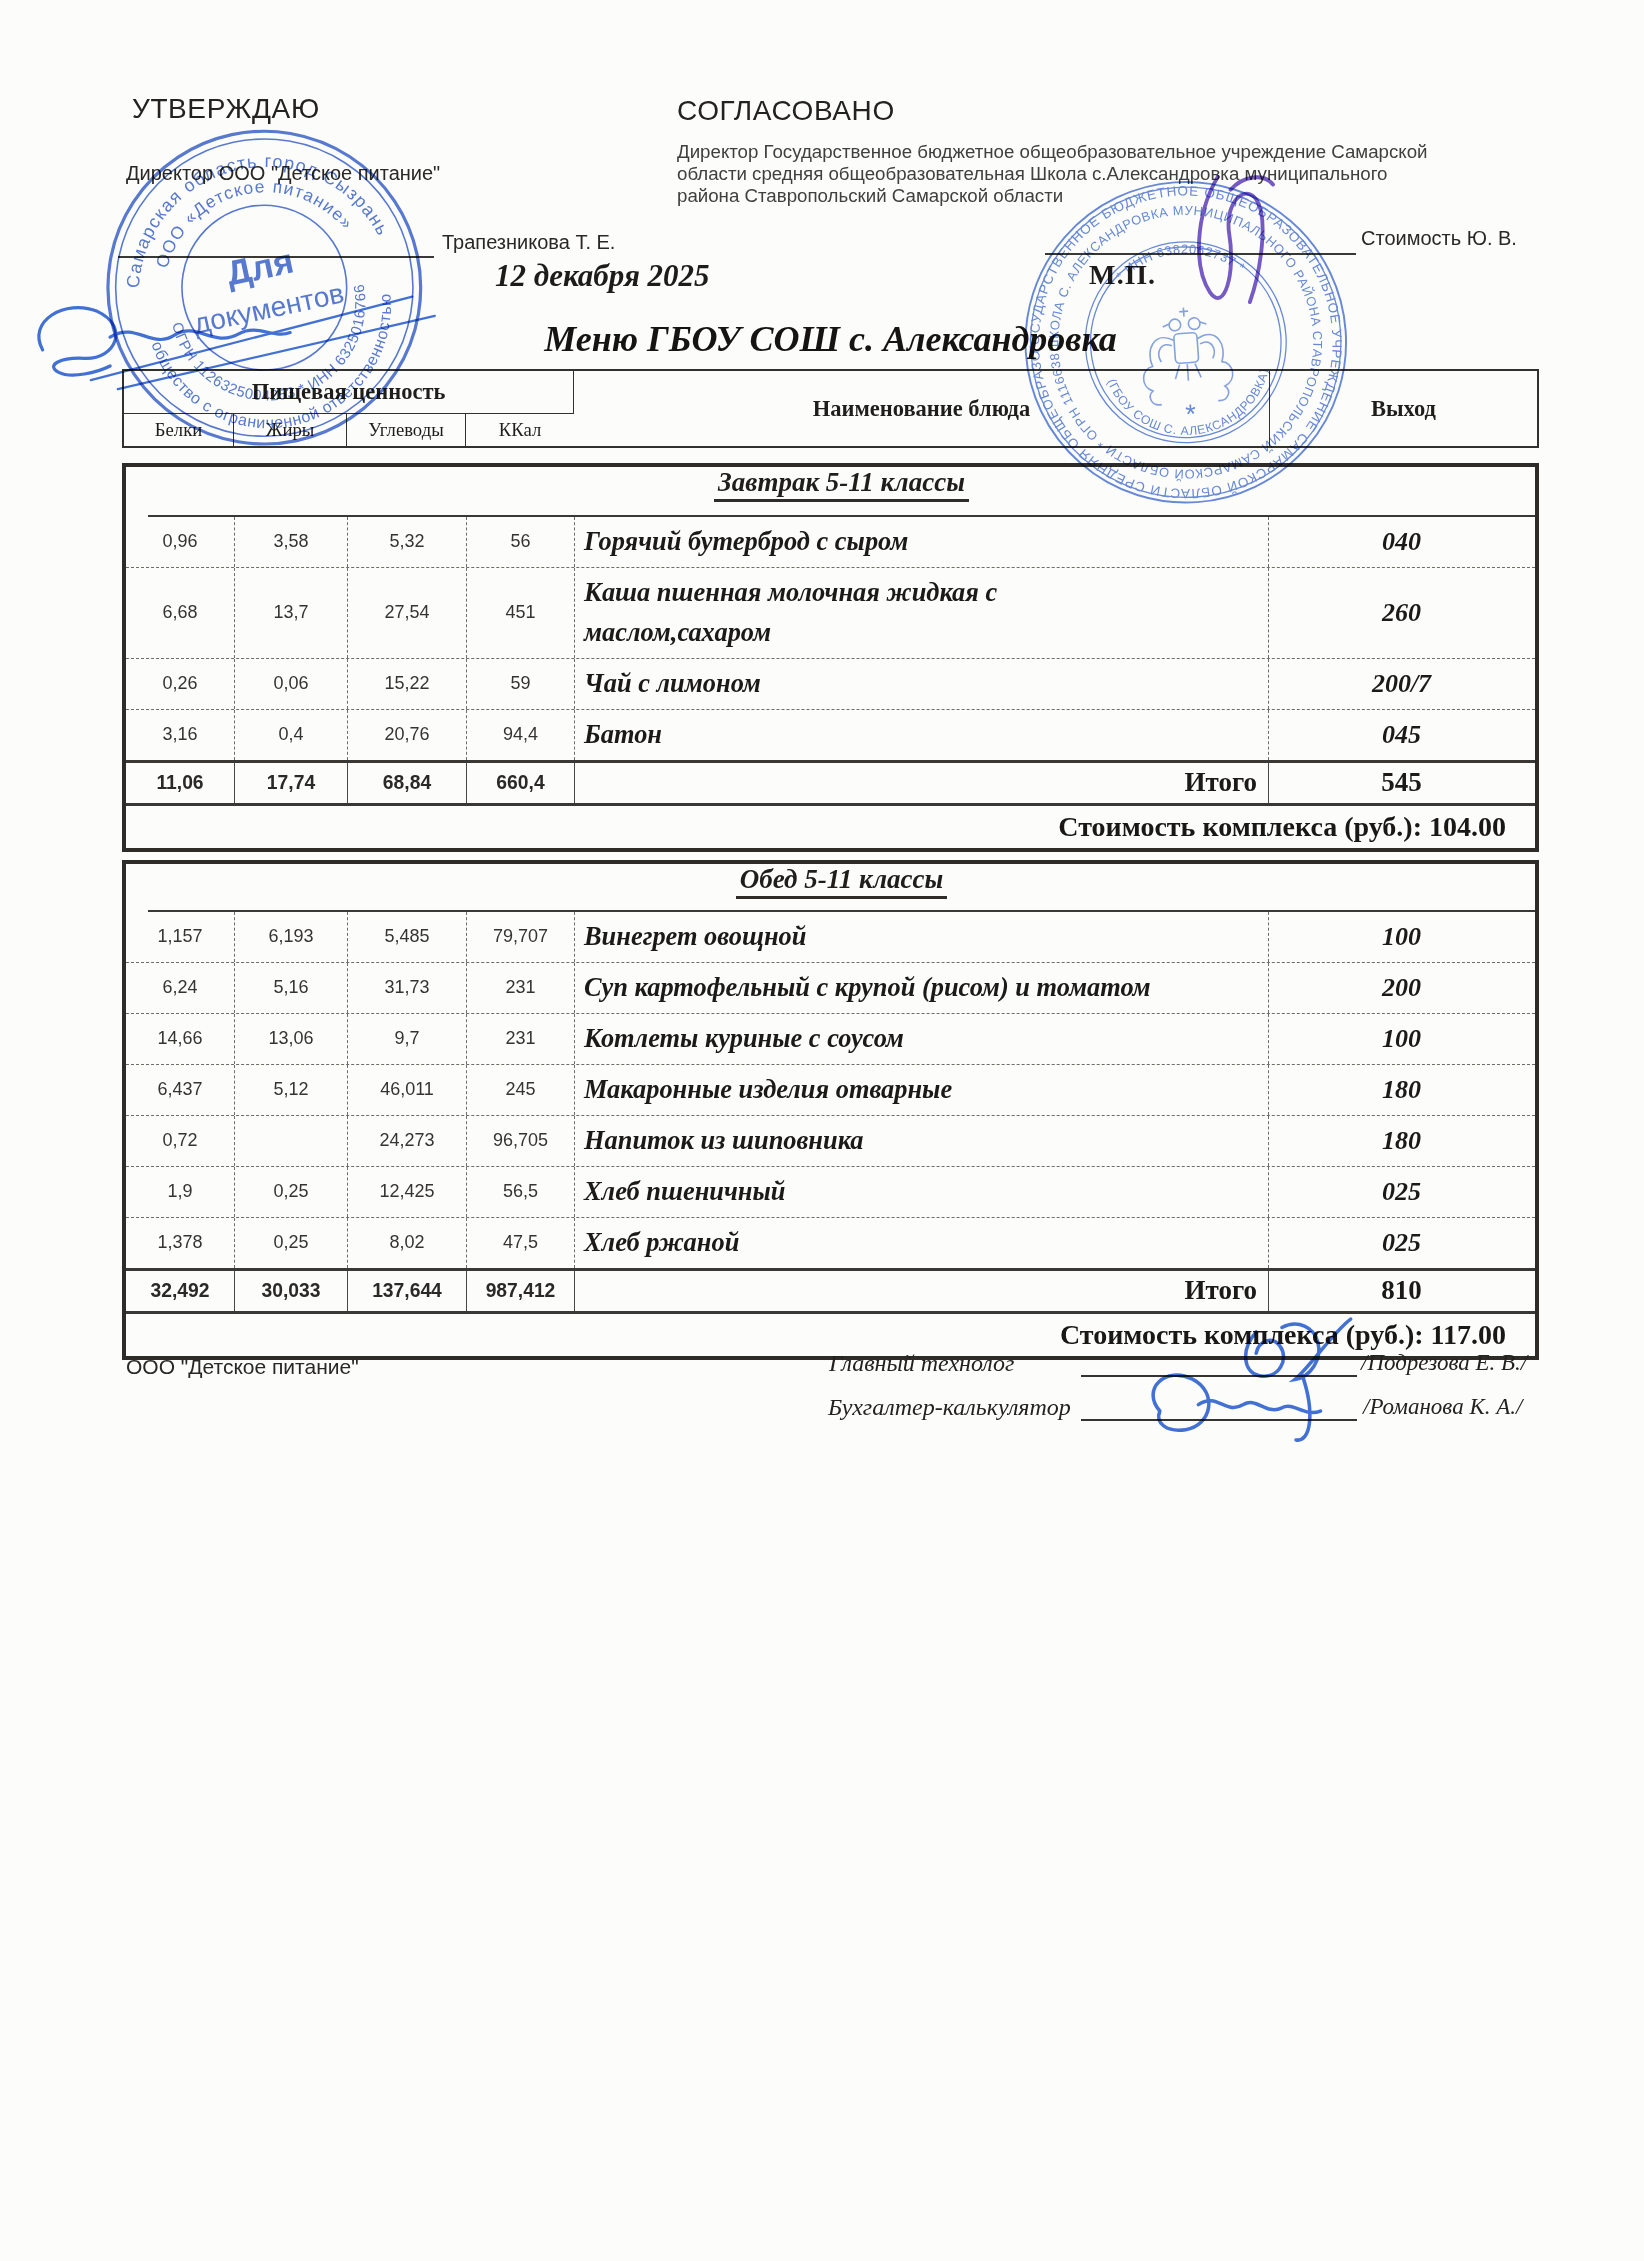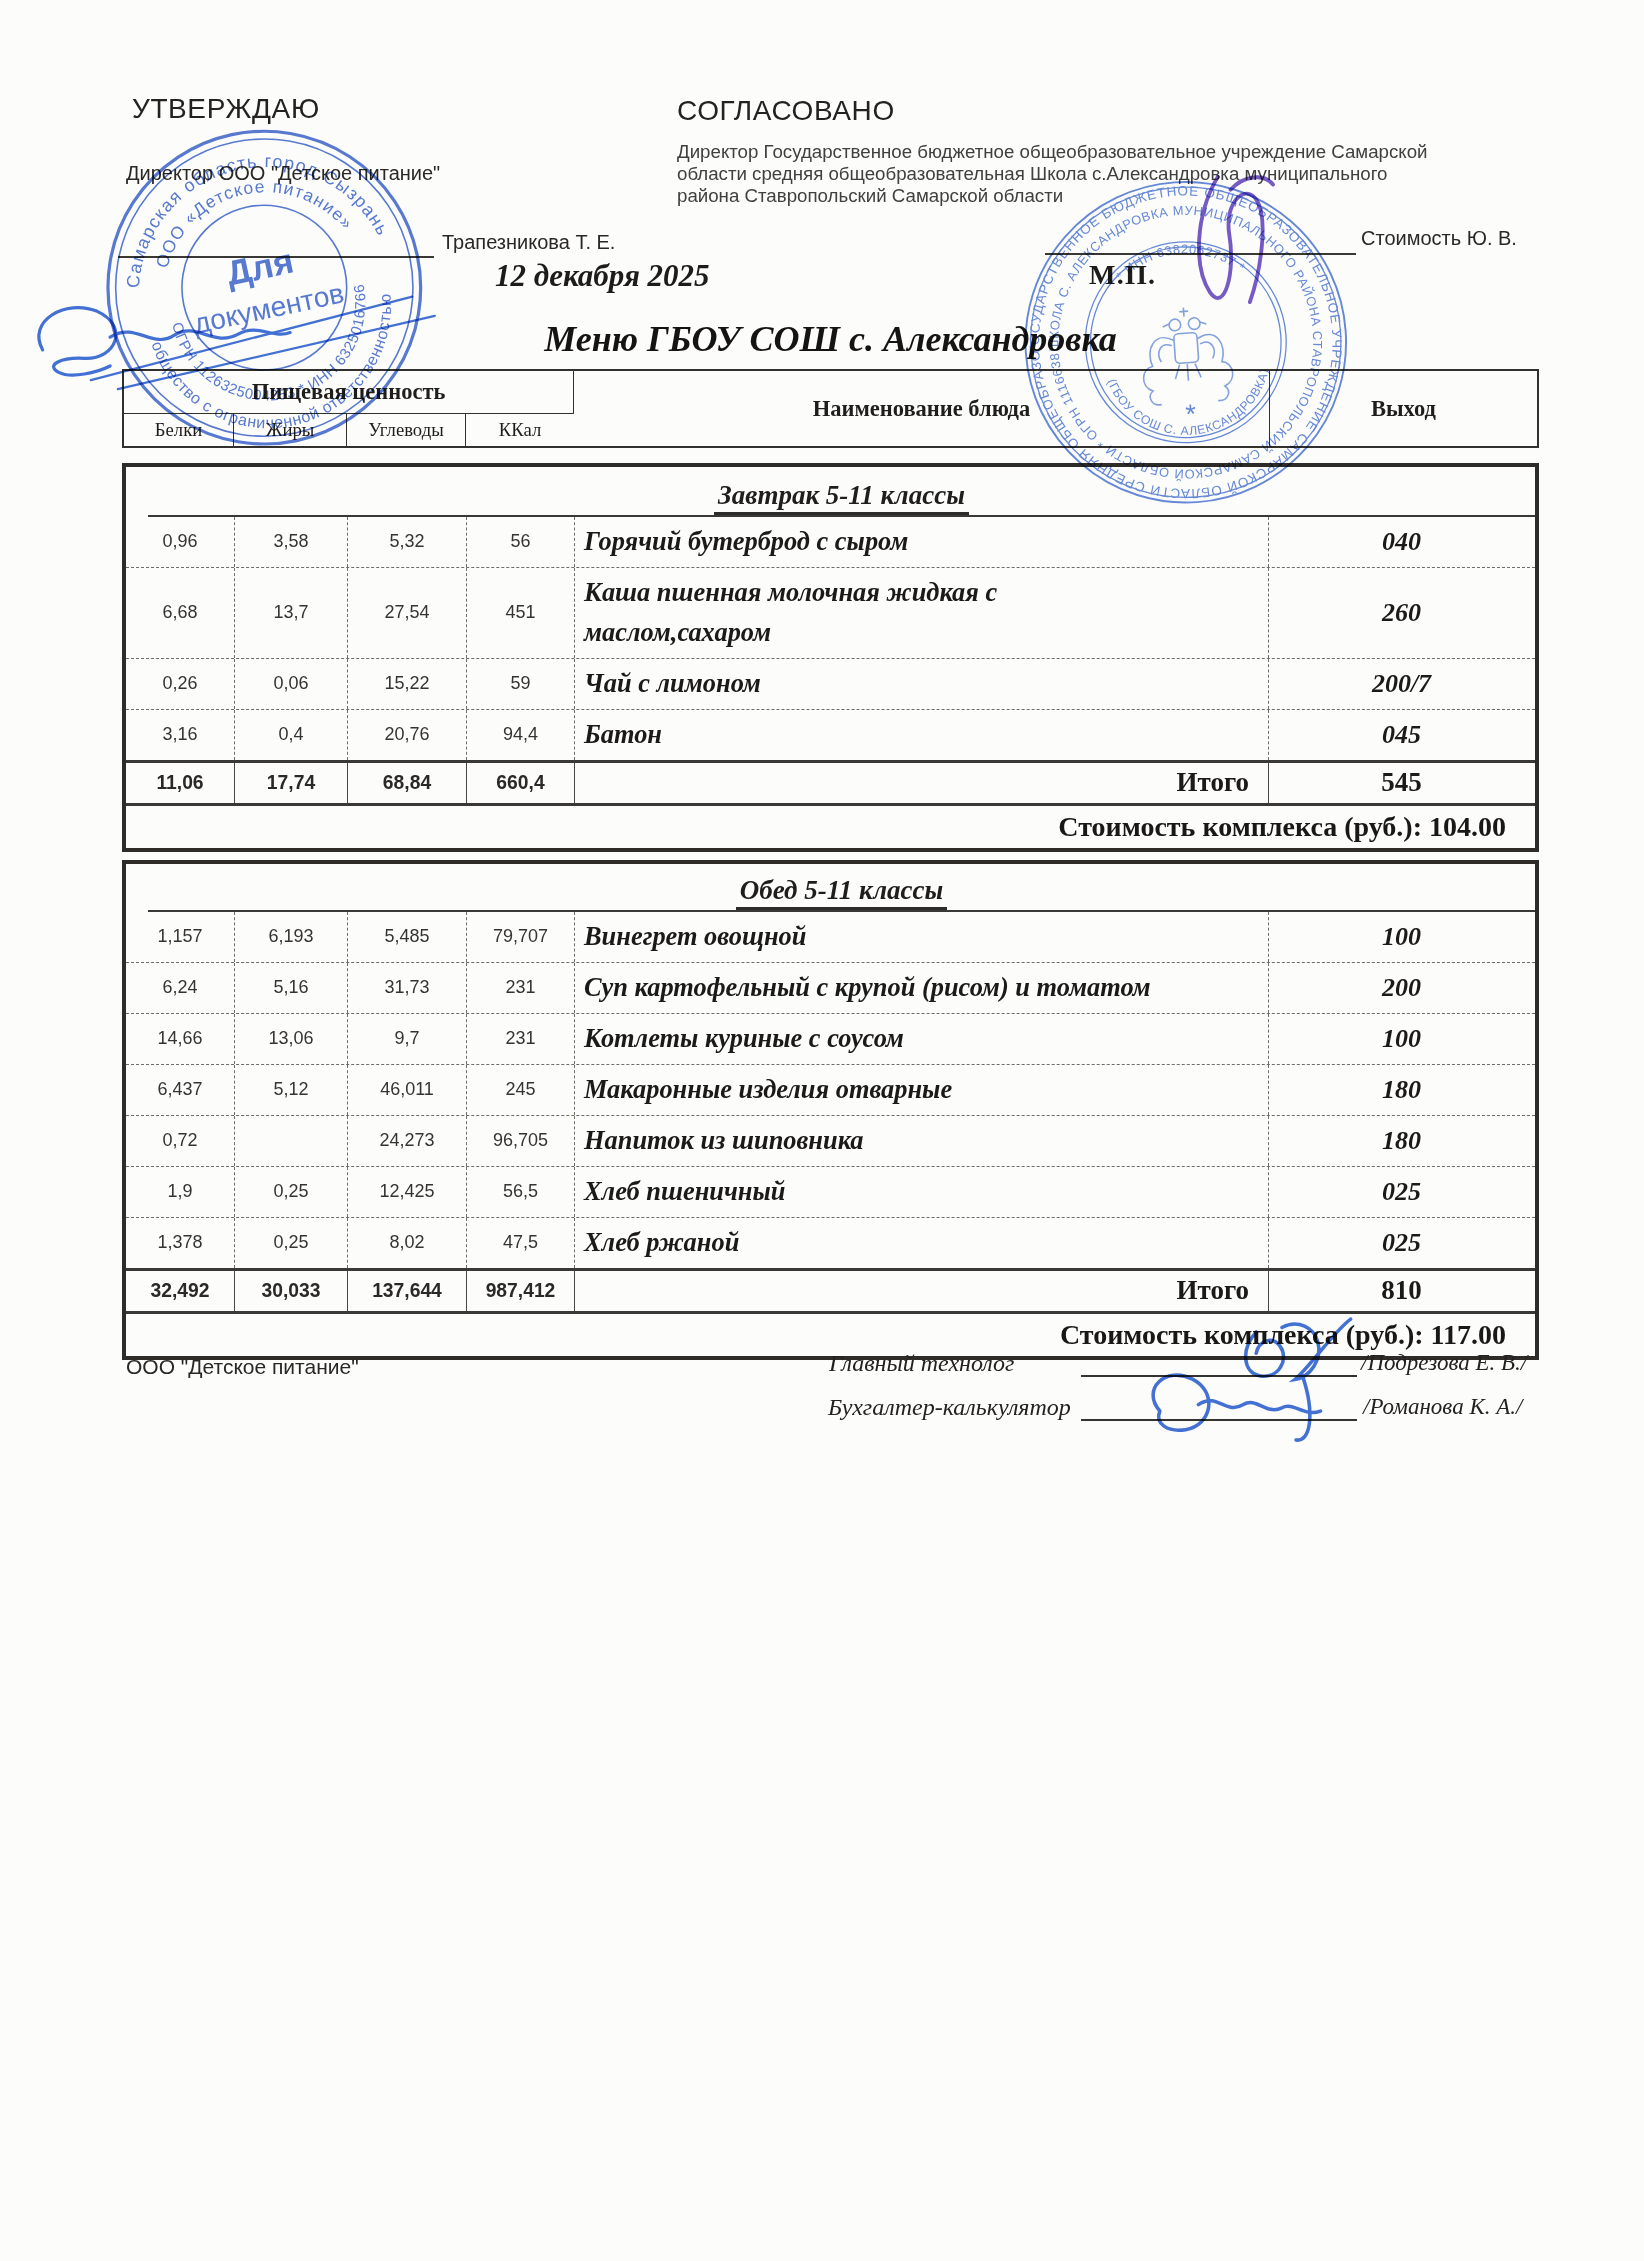--- a/index.html
+++ b/index.html
@@ -29,35 +29,35 @@
     background:rgba(255,255,255,.0);
   }
   .hcell{box-sizing:border-box;display:flex;align-items:center;justify-content:center;}
   .h-nutrition{grid-column:1/5;grid-row:1;border-right:1.9px solid #33312d;border-bottom:1.9px solid #33312d;font-weight:bold;font-size:22.5px;}
   .h-dish{grid-column:5;grid-row:1/3;border-right:1.9px solid #33312d;font-weight:bold;font-size:22.5px;}
   .h-out{grid-column:6;grid-row:1/3;font-weight:bold;font-size:22.5px;}
   .h-sub{grid-row:2;font-size:18.7px;border-right:1.9px solid #33312d;}
   .h-sub:nth-of-type(7){border-right:1.9px solid #33312d;}
   
   .mtable{left:122px;top:0;width:1417px;box-sizing:border-box;border:4.5px solid #2e2c28;background:rgba(255,255,255,0);}
-  .mtitle{height:48px;display:flex;align-items:flex-end;justify-content:center;border-bottom:2.6px solid #3a3834;margin-left:22px;}
+  .mtitle{height:48px;display:flex;align-items:flex-start;justify-content:center;border-bottom:2.6px solid #3a3834;margin-left:22px;}
   .mtitle span{font-size:27px;font-weight:bold;font-style:italic;border-bottom:3.9px solid #2e2c28;padding:0 3.9px 1.3px 3.9px;}
   .mrow{display:grid;grid-template-columns:109px 113px 119px 108px 694px 265px;min-height:41px;}
   .mrows .mrow + .mrow{border-top:1.9px dashed #6f6d66;}
   .cell{box-sizing:border-box;display:flex;align-items:center;justify-content:center;}
   .mrows .cell{border-right:1.9px dashed #6f6d66;}
   .mrows .cell:last-child{border-right:none;}
   .num{font-family:"Liberation Sans",sans-serif;font-size:18px;color:#363431;}
   .dish{justify-content:flex-start;padding:5.2px 6.4px 5.2px 9px;font-size:26.4px;font-weight:bold;font-style:italic;line-height:1.5;white-space:pre-line;color:#1c1a17;}
   .out{font-size:26px;font-weight:bold;font-style:italic;color:#1c1a17;}
   .total-row{border-top:3.2px solid #3a3834;border-bottom:3.2px solid #3a3834;min-height:40px;}
   .total-row .cell{border-right:1.9px solid #4a4843;}
   .total-row .cell:last-child{border-right:none;}
   .total-row .num{font-weight:bold;font-size:19.3px;color:#2b2926;}
-  .total-label{justify-content:flex-end;padding-right:19px;font-size:27px;font-weight:bold;color:#1c1a17;}
+  .total-label{justify-content:flex-end;padding-right:11px;font-size:27px;font-weight:bold;color:#1c1a17;}
   .total-out{font-size:27px;font-weight:bold;font-style:normal;}
   .cost-row{min-height:42px;display:flex;align-items:center;justify-content:flex-end;padding-right:29px;font-size:28px;font-weight:bold;color:#1a1815;}
   
   .footer-org{left:126px;top:1355px;font-size:21px;color:#2a2825;}
   .sig-label{font-size:24px;font-style:italic;color:#24221f;}
   .tech-label{left:829px;top:1350px;}
   .acc-label{left:828px;top:1394px;}
   .tech-line{left:1081px;top:1375px;width:276px;border-bottom:2.6px solid #35332f;}
   .acc-line{left:1081px;top:1419px;width:276px;border-bottom:2.6px solid #35332f;}
   .sig-name{font-size:23px;font-style:italic;color:#24221f;}

